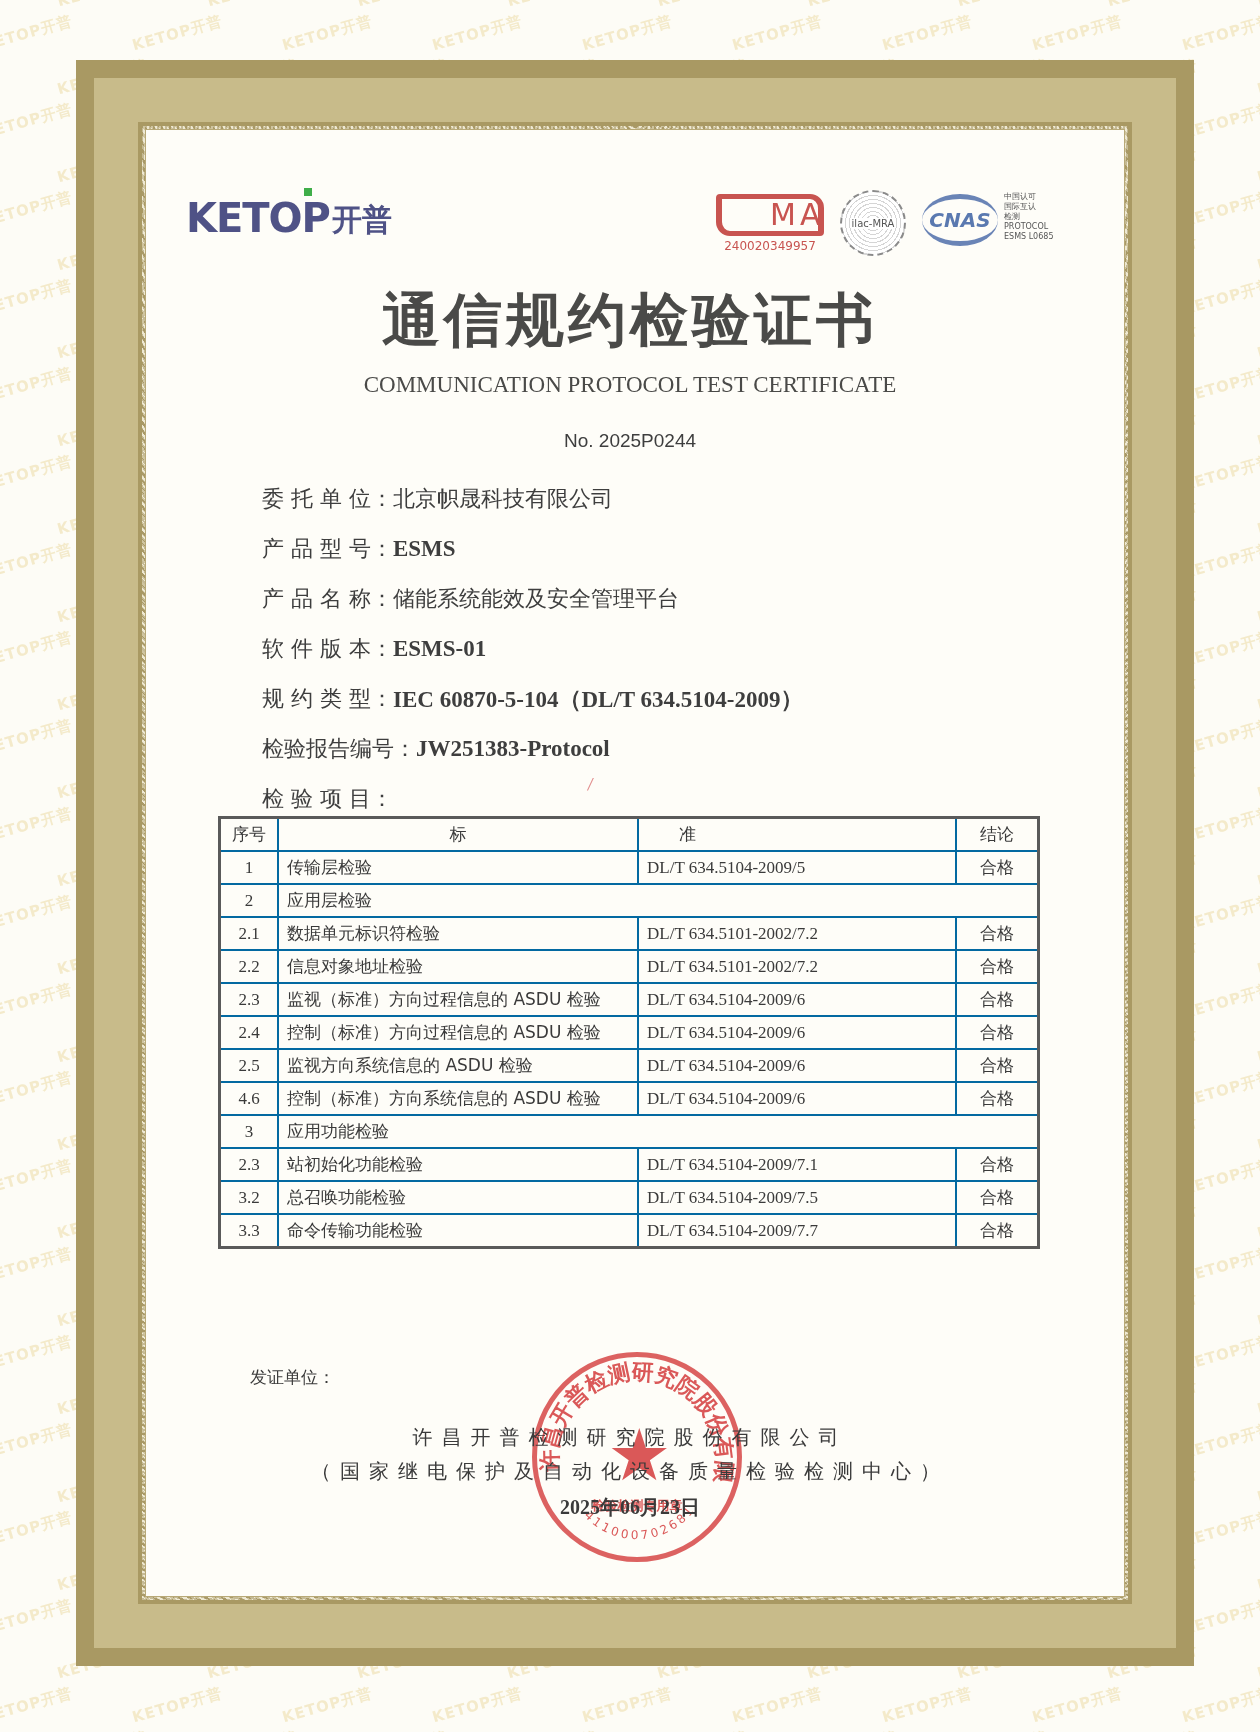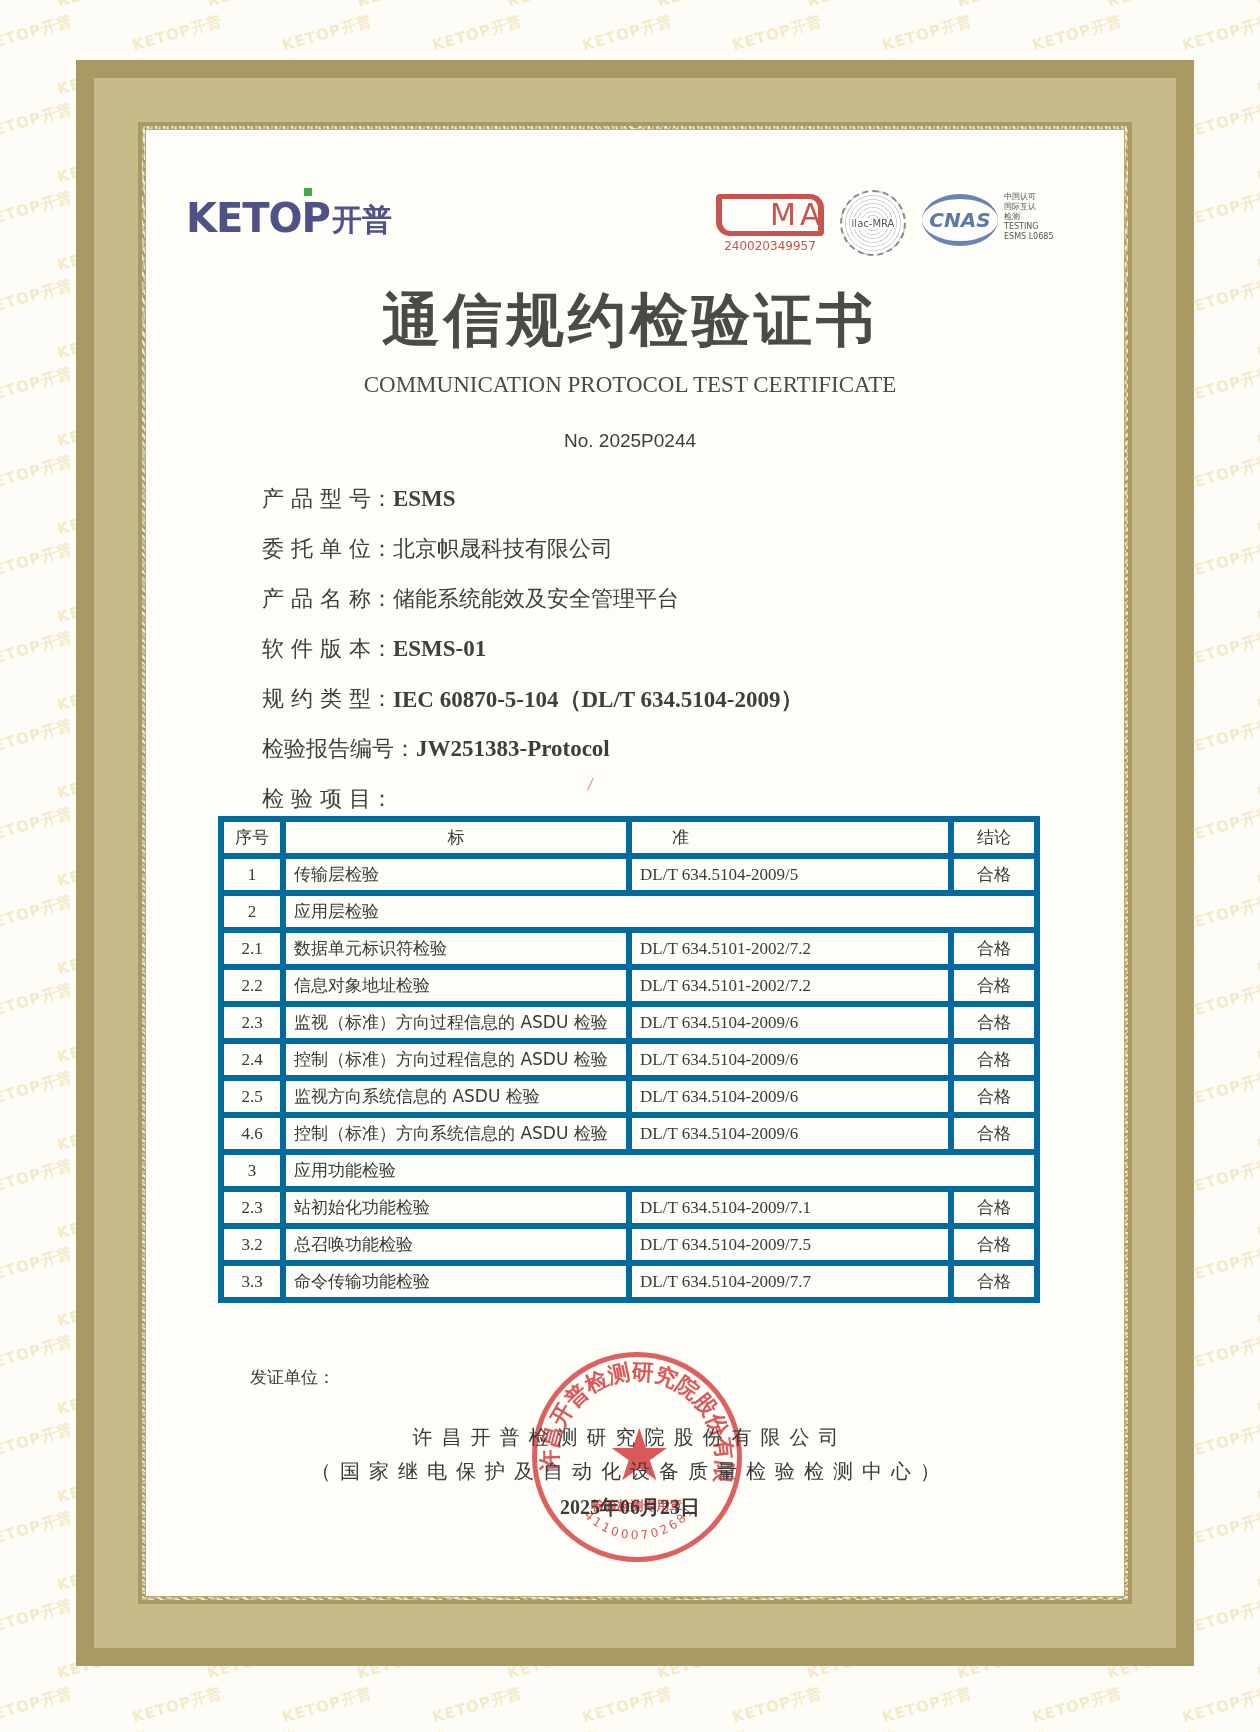--- a/index.html
+++ b/index.html
@@ -107,21 +107,21 @@
   .field .label { display: inline-block; white-space: pre; font-family: "DejaVu Sans", sans-serif; }
   .field .value { font-family: "DejaVu Sans", sans-serif; }
   .field .value.bold { font-family: "Liberation Serif", serif; font-weight: bold; font-size: 23px; }
 
   
   table.items {
     position: absolute; left: 218px; top: 816px; width: 822px; border-collapse: collapse;
     border: 3px solid #5a5a5a; font-size: 17px; color: #3a3a3a;
   }
   table.items td, table.items th {
-    border: 6px solid #0369a1; height: 31px; padding: 0 8px; font-weight: normal;
+    border: 2px solid #0369a1; height: 31px; padding: 0 8px; font-weight: normal;
   }
   table.items th { font-family: "DejaVu Sans", sans-serif; }
   .c-no { width: 40px; text-align: center; font-family: "Liberation Serif", serif; font-weight: bold; }
   .c-item { font-family: "DejaVu Sans", sans-serif; }
   .c-std { width: 268px; font-family: "Liberation Serif", serif; font-weight: bold; }
   .c-res { width: 64px; text-align: center; font-family: "DejaVu Sans", sans-serif; }
 
   
   .issuer-label { position: absolute; left: 250px; top: 1366px; font-size: 17px; font-family: "DejaVu Sans", sans-serif; color: #3a3a3a; }
   .stamp {
@@ -544,36 +544,36 @@
   <span>ilac-MRA</span>
 </div>
 
 <div class="cnas">
   <span>CNAS</span>
 </div>
 <div class="cnas-caption">
   <div>中国认可</div>
   <div>国际互认</div>
   <div>检测</div>
-  <div>TESTING</div>
+  <div>PROTOCOL</div>
   <div>ESMS L0685</div>
 </div>
 
 <div class="title-cn">通信规约检验证书</div>
 <div class="title-en">COMMUNICATION PROTOCOL TEST CERTIFICATE</div>
 <div class="cert-no">No. 2025P0244</div>
 
 <div class="fields">
   <div class="field">
+    <span class="label">委 托 单 位：</span>
+    <span class="value">北京帜晟科技有限公司</span>
+  </div>
+  <div class="field">
     <span class="label">产 品 型 号：</span>
     <span class="value bold">ESMS</span>
-  </div>
-  <div class="field">
-    <span class="label">委 托 单 位：</span>
-    <span class="value">北京帜晟科技有限公司</span>
   </div>
   <div class="field">
     <span class="label">产 品 名 称：</span>
     <span class="value">储能系统能效及安全管理平台</span>
   </div>
   <div class="field">
     <span class="label">软 件 版 本：</span>
     <span class="value bold">ESMS-01</span>
   </div>
   <div class="field">

